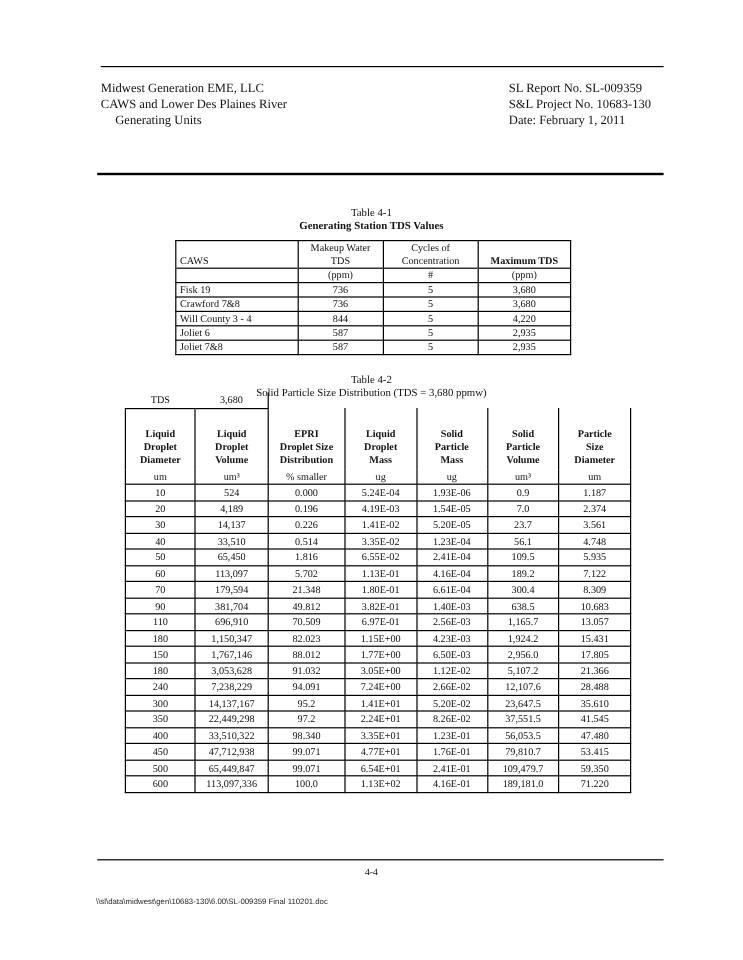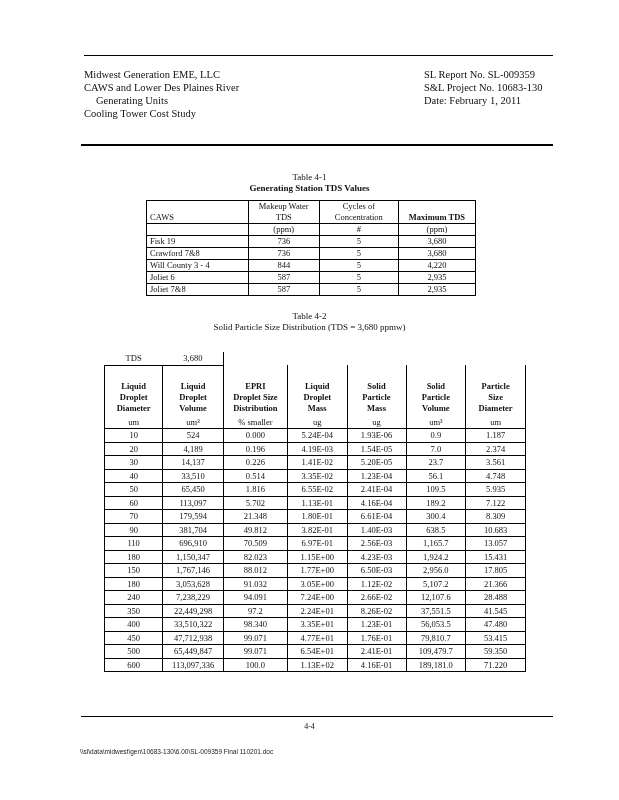--- a/index.html
+++ b/index.html
@@ -12,41 +12,40 @@
   .caption .t { font-weight: normal; }
   .caption .s { font-weight: bold; }
   table { border-collapse: collapse; position: absolute; font-size: 8.5px; }
   td, th { padding: 0 3px; height: 11px; line-height: 11px; white-space: nowrap; }
   #t1 { left: 146px; top: 200px; width: 330px; }
   #t1 th { font-weight: bold; text-align: center; vertical-align: bottom; border-right: 1px solid #000; border-top: 1px solid #000; }
   #t1 th.first { text-align: left; font-weight: normal; border-left: 1px solid #000; }
   #t1 th.normal { font-weight: normal; margin-top: 36px; }
   #t1 td { text-align: center; border: 1px solid #000; }
   #t1 td.name { text-align: left; }
-  #t2 { left: 104px; top: 352px; width: 422px; }
+  #t2 { left: 104px; top: 327px; width: 422px; }
   #t2 td { text-align: center; border-bottom: 1px solid #000; border-right: 1px solid #000; height: 12.5px; line-height: 12.5px; }
   #t2 td:first-child { border-left: 1px solid #000; }
   #t2 th { font-weight: bold; text-align: center; vertical-align: bottom; font-size: 8.5px; line-height: 11px; border-right: 1px solid #000; padding-bottom: 2px; }
   #t2 th:first-child { border-left: 1px solid #000; }
   #t2 th.n { font-weight: bold; }
   #t2 tr.units td { font-weight: normal; }
   #t2 tr.tdsrow td { border-left: none; border-right: none; text-align: center; }
   .page-num { position: absolute; left: 0; width: 619px; text-align: center; top: 722px; font-size: 8px; }
   .footer-path { position: absolute; left: 80px; top: 748px; font-size: 6.5px; font-family: "Liberation Sans", sans-serif; color: #222; }
 </style>
 </head>
 <body>
 
 <div class="hr" style="left:84px; top:55px; width:469px; height:1px;"></div>
 
 <div class="hdr" style="left:84px; top:68px;">
   <div>Midwest Generation EME, LLC</div>
   <div>CAWS and Lower Des Plaines River</div>
   <div style="padding-left:12px;">Generating Units</div>
-  <div>Cooling Tower Cost Study</div>
 </div>
 <div class="hdr" style="left:424px; top:68px;">
   <div>SL Report No. SL-009359</div>
   <div>S&amp;L Project No. 10683-130</div>
   <div>Date:  February 1, 2011</div>
 </div>
 
 <div class="hr" style="left:81px; top:144px; width:472px; height:2px;"></div>
 
 <div class="caption" style="top:172px;">
@@ -244,20 +243,29 @@
       <tr>
         <td>240</td>
         <td>7,238,229</td>
         <td>94.091</td>
         <td>7.24E+00</td>
         <td>2.66E-02</td>
         <td>12,107.6</td>
         <td>28.488</td>
       </tr>
       <tr>
+        <td>300</td>
+        <td>14,137,167</td>
+        <td>95.2</td>
+        <td>1.41E+01</td>
+        <td>5.20E-02</td>
+        <td>23,647.5</td>
+        <td>35.610</td>
+      </tr>
+      <tr>
         <td>350</td>
         <td>22,449,298</td>
         <td>97.2</td>
         <td>2.24E+01</td>
         <td>8.26E-02</td>
         <td>37,551.5</td>
         <td>41.545</td>
       </tr>
       <tr>
         <td>400</td>

